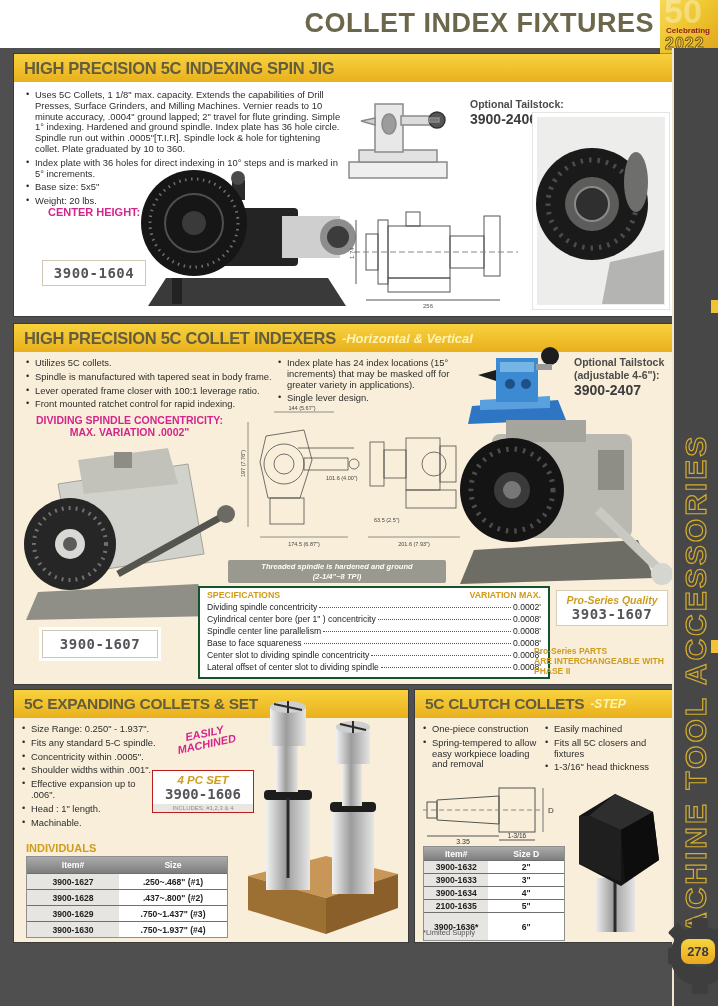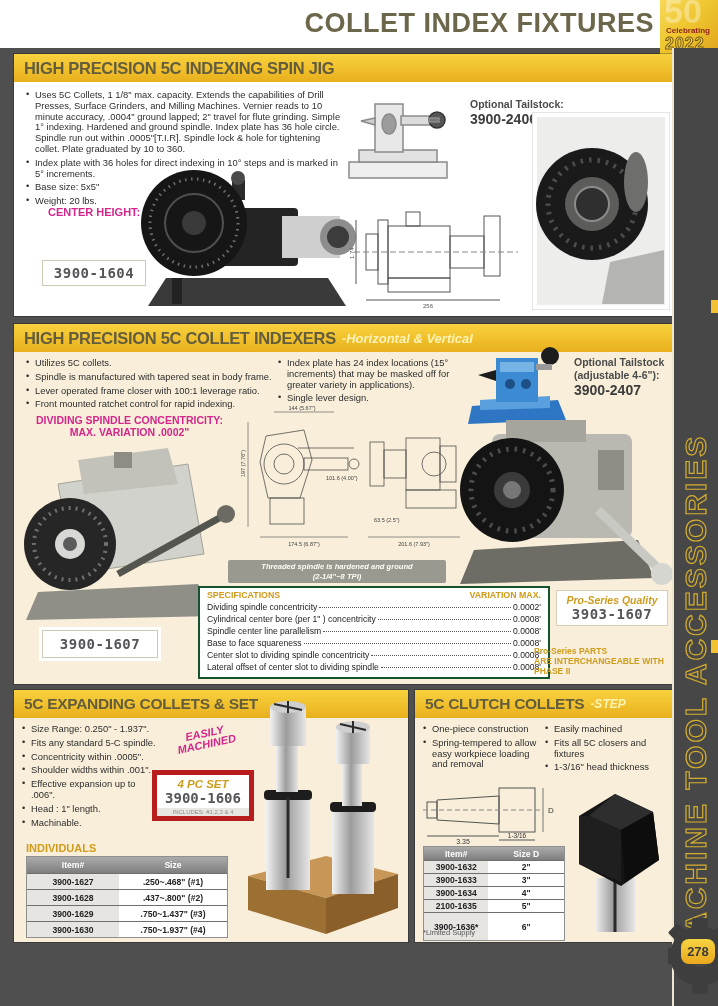--- a/index.html
+++ b/index.html
@@ -51,21 +51,21 @@
   .cat-table { position:absolute; background:#fff; border:1px solid #8f8f8f; font-size:8.6px; }
   .cat-table .tr { display:flex; border-top:1px solid #6f6f6f; height:16px; align-items:center; }
   .cat-table .tr:first-child { border-top:none; background:linear-gradient(#ababab,#7e7e7e); color:#fff; font-weight:bold; }
   .cat-table .c1 { width:46%; text-align:center; font-weight:bold; color:#222; background:#e6e5e2; align-self:stretch; display:flex; align-items:center; justify-content:center; }
   .cat-table .tr:first-child .c1 { background:transparent; color:#fff; }
   .cat-table .c2 { flex:1; text-align:center; font-weight:bold; color:#222; }
   .cat-table .tr:first-child .c2 { color:#fff; }
 
   
   .stamp { position:absolute; transform:rotate(-12deg); text-align:center; font-size:11px; line-height:11px; font-weight:800; font-style:italic; color:#d4258c; }
-  .setbox { position:absolute; background:#fff; border:5px solid #b91c1c; text-align:center; }
+  .setbox { position:absolute; background:#fff; border:1px solid #b91c1c; text-align:center; }
   .setbox .l1 { font-size:11.5px; font-weight:800; font-style:italic; color:#cf9c1c; margin-top:3px; }
   .setbox .l2 { font-family:"DejaVu Sans Mono", monospace; font-size:14px; font-weight:bold; color:#55565a; }
   .setbox .l3 { font-size:6px; color:#8e8e8e; background:#e9e7e1; padding:1px 0; margin-top:2px; }
 
   
   .sidebar { position:absolute; top:48px; left:672px; width:46px; height:958px; background:#474747; border-left:2px solid #efe6cf; }
   .vtext { position:absolute; top:348px; left:5px; height:566px; writing-mode:vertical-rl; transform:rotate(180deg);
            font-size:30px; font-weight:bold; letter-spacing:3px; white-space:nowrap;
            color:#d3ad2e; -webkit-text-fill-color:transparent; -webkit-text-stroke:1.2px #d3ad2e; }
   .side-tab { position:absolute; right:0; width:7px; height:13px; background:#f2c233; }

